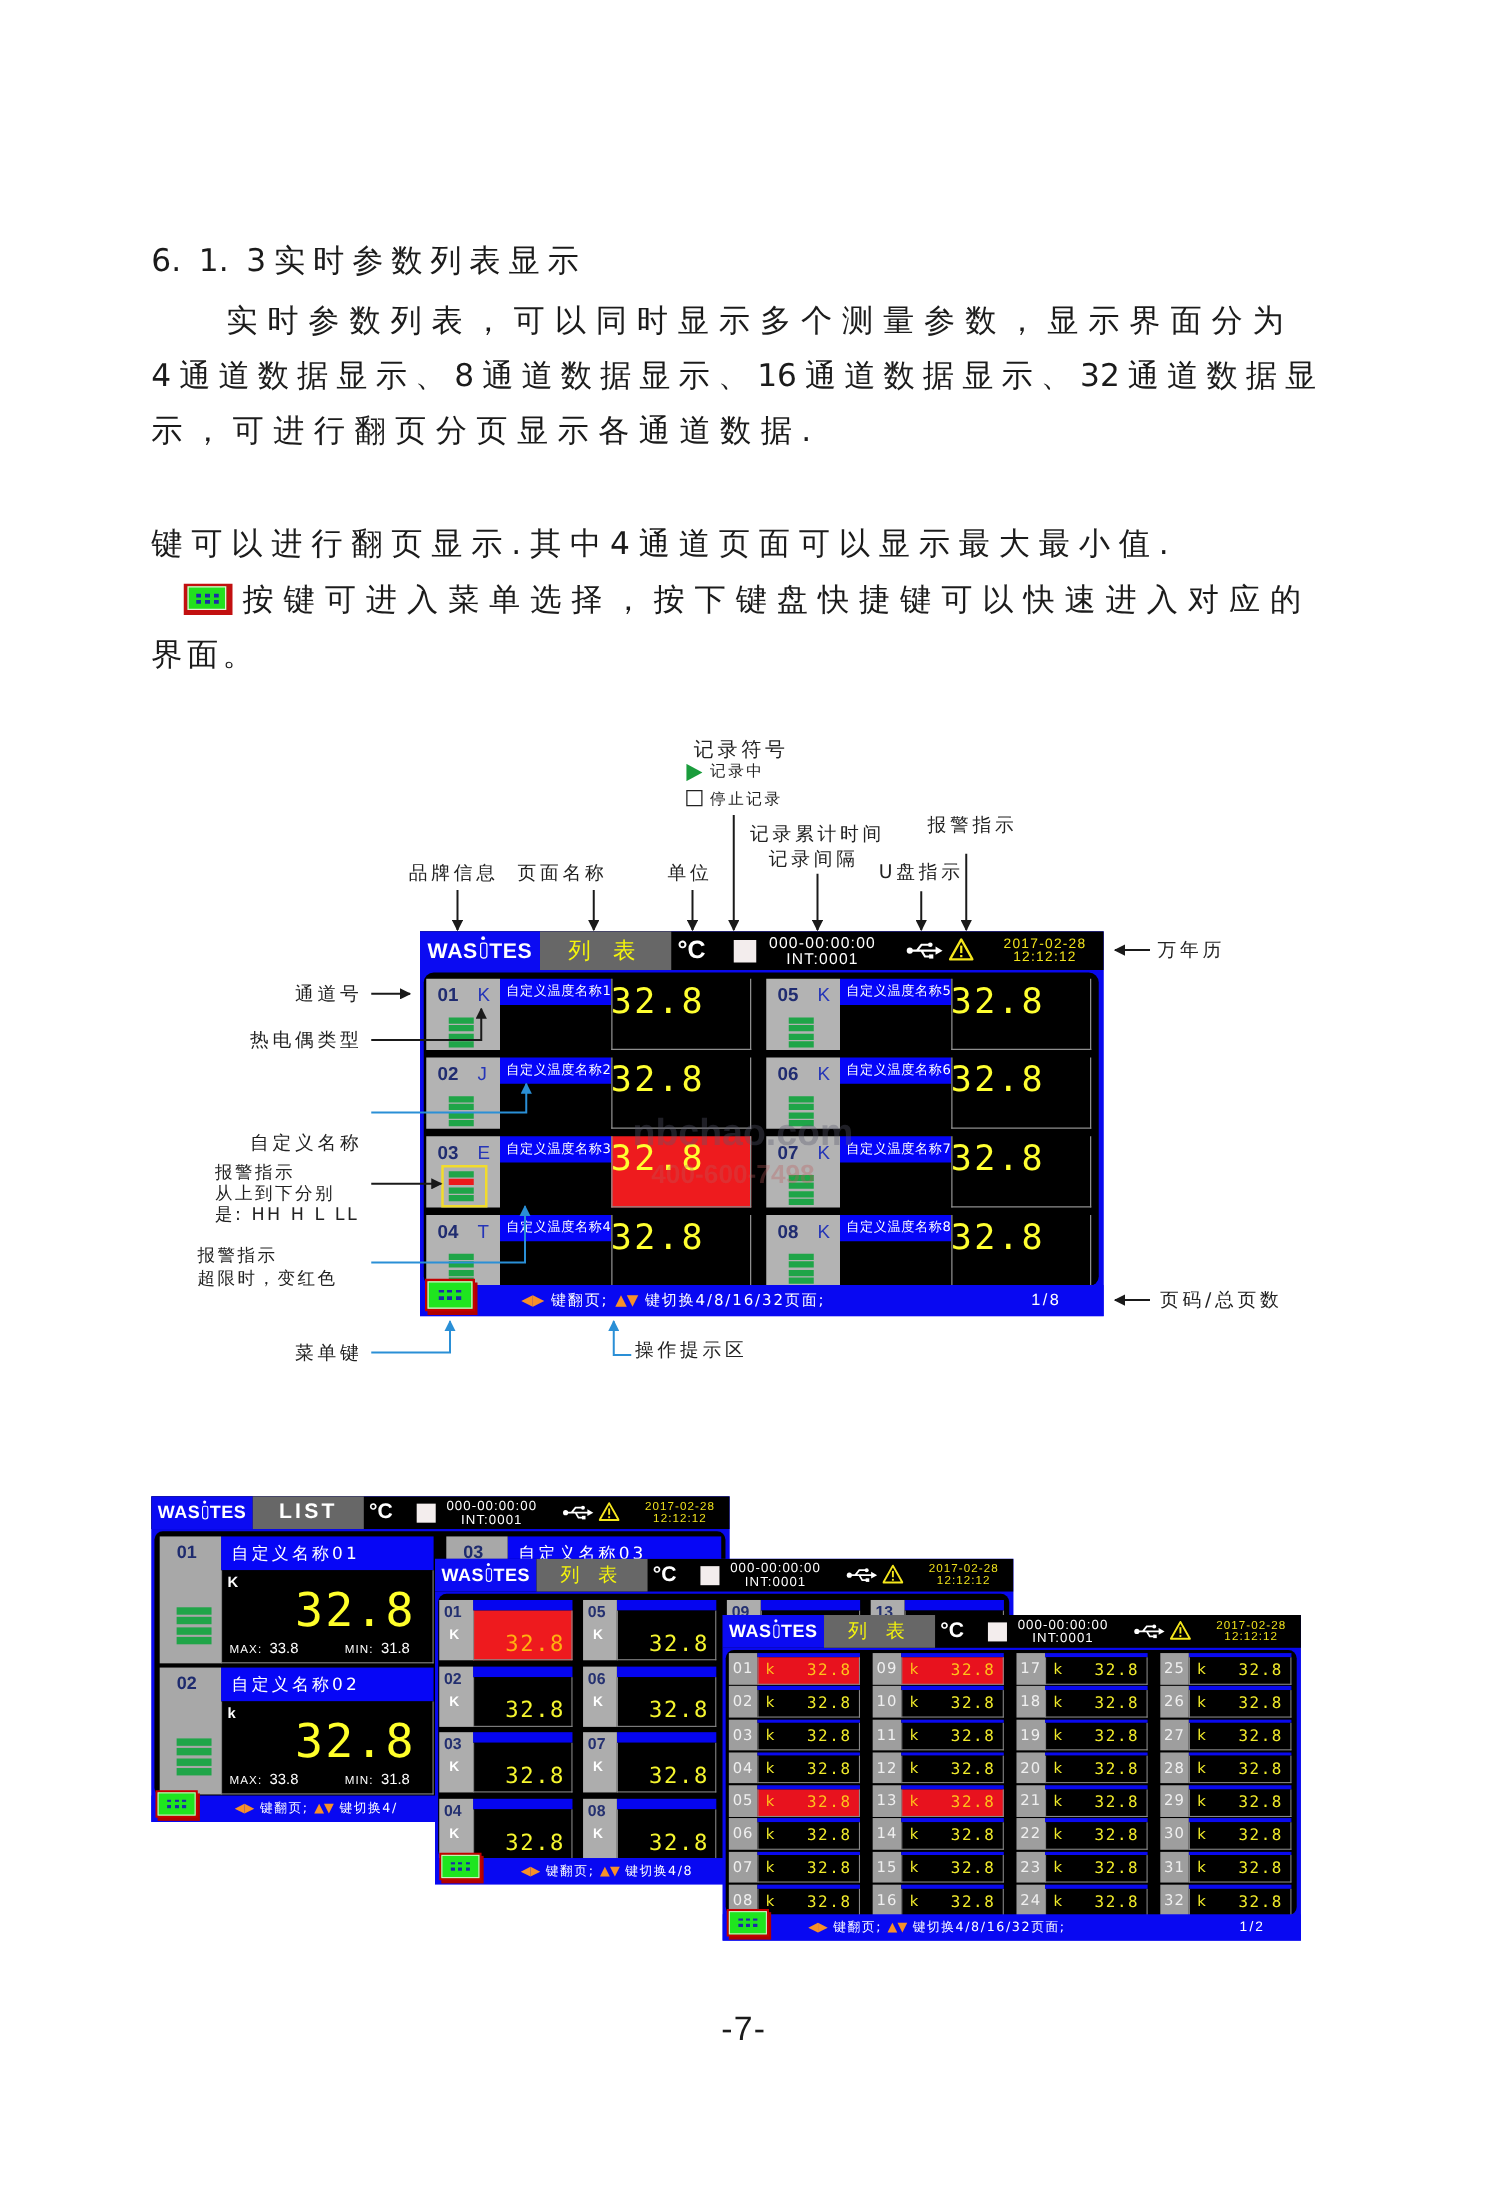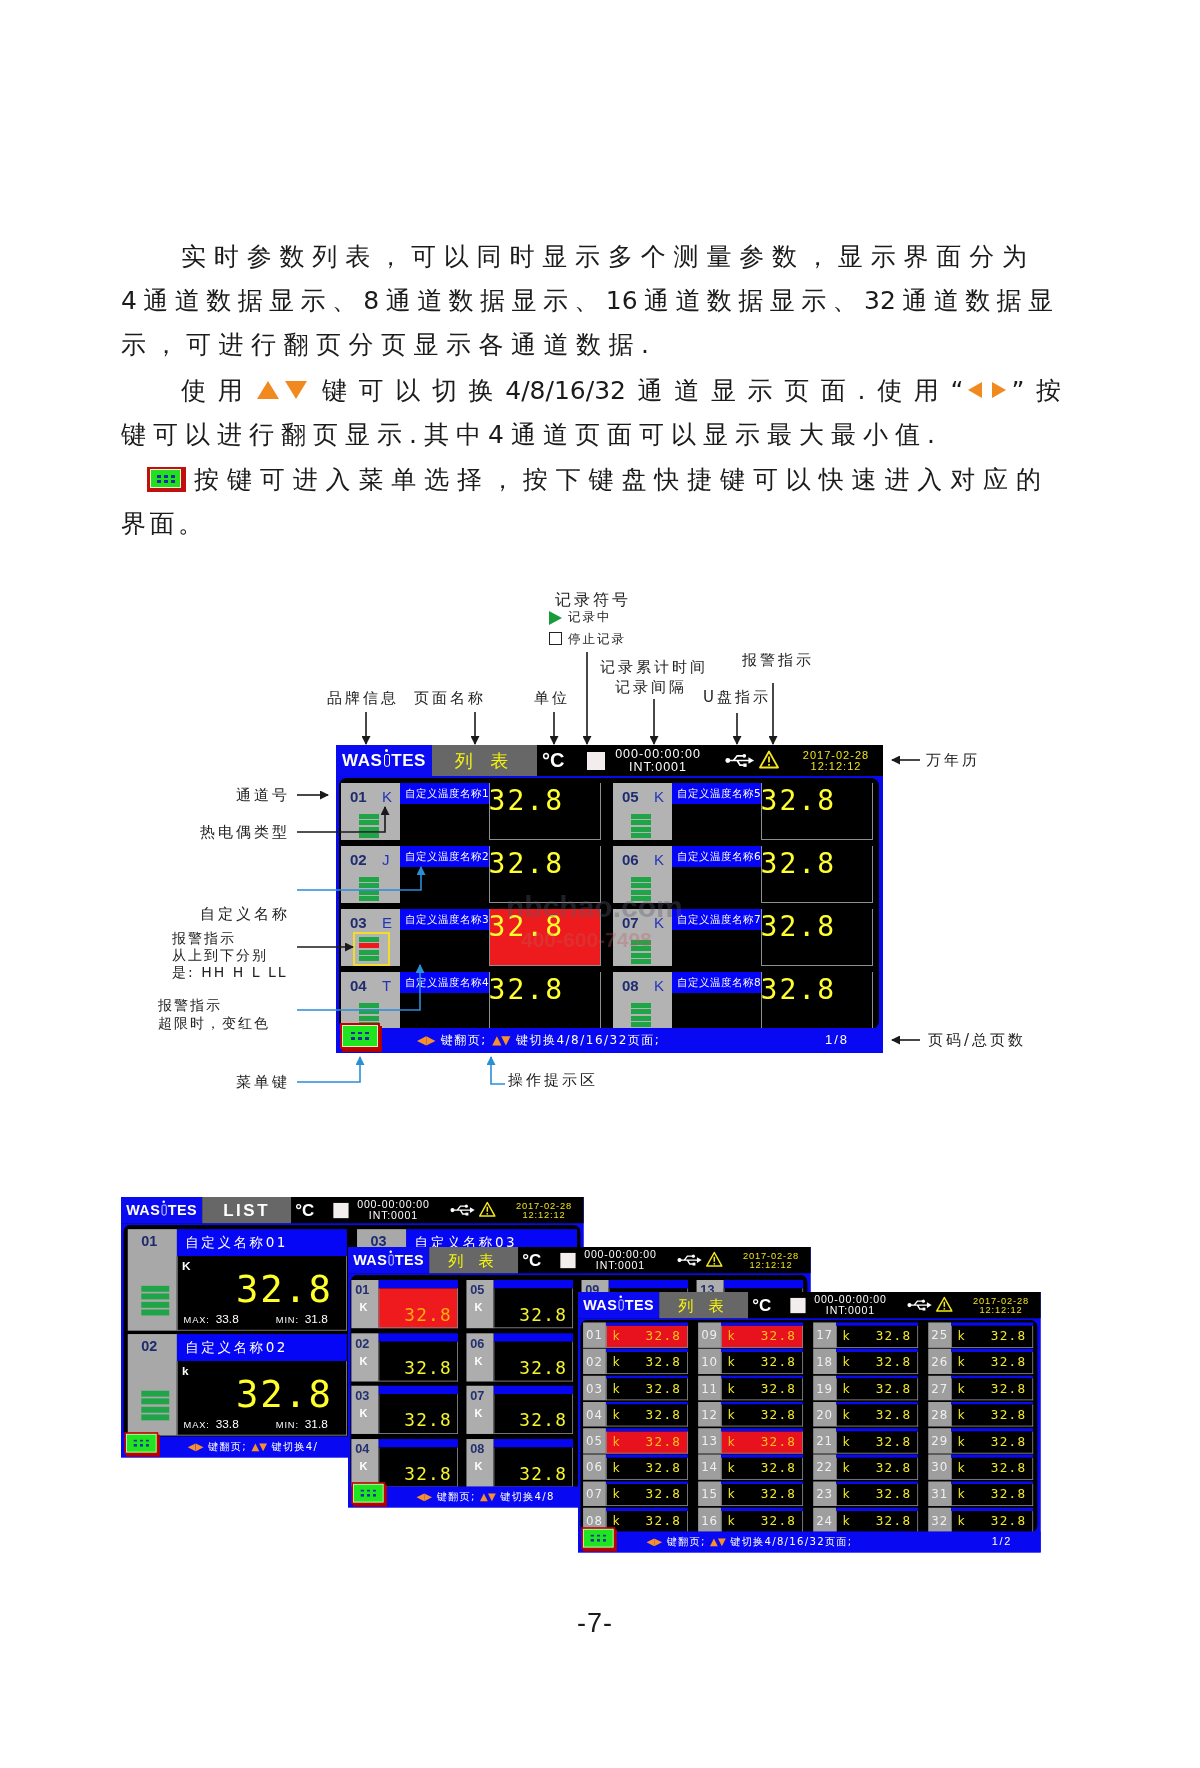--- a/index.html
+++ b/index.html
@@ -99,34 +99,24 @@
   .c-type{position:absolute;left:7px;top:3px;color:#f0ea2a;font:14px/18px "DejaVu Sans",sans-serif;}
   .c-v{position:absolute;right:7px;top:3px;color:#f0ea2a;font:15px/18px "DejaVu Sans Mono",monospace;letter-spacing:1.5px;}
   .c-card.alarm .c-val{background:#e8121e;}
   .c-card.alarm .c-type,.c-card.alarm .c-v{color:#ffc21a;}
 </style>
 </head>
 <body>
 
 <div id="page">
 
+  <div class="ln heading" style="left:121px;top:194px;width:342px;">6. 1. 3实时参数列表显示</div>
   <div class="ln" style="left:181px;top:242px;width:846px;">实时参数列表，可以同时显示多个测量参数，显示界面分为</div>
   <div class="ln" style="left:121px;top:286px;width:932px;">4通道数据显示、8通道数据显示、16通道数据显示、32通道数据显</div>
   <div class="ln" style="left:121px;top:330px;width:528px;">示，可进行翻页分页显示各通道数据.</div>
-  <div class="ln" style="left:181px;top:376px;width:880px;">
-    <span>使用</span><svg class="tri" viewBox="0 0 24 22">
-        <polygon points="12,2 23,20 1,20" fill="#f0891e"></polygon>
-      </svg><svg class="tri" viewBox="0 0 24 22">
-        <polygon points="1,2 23,2 12,20" fill="#f0891e"></polygon>
-      </svg><span>键可以切换4/8/16/32通道显示页面.使用“</span><svg class="tri" style="width:20px" viewBox="0 0 20 22">
-        <polygon points="3,11 17,3 17,19" fill="#f0891e"></polygon>
-      </svg><svg class="tri" style="width:20px" viewBox="0 0 20 22">
-        <polygon points="3,3 17,11 3,19" fill="#f0891e"></polygon>
-      </svg><span>”按</span>
-  </div>
   <div class="ln" style="left:121px;top:420px;width:814px;">键可以进行翻页显示.其中4通道页面可以显示最大最小值.</div>
   <div class="mk-doc">
       <div class="g">
         <i class="r1"></i>
         <i class="r2"></i>
       </div>
     </div>
   <div class="ln" style="left:194px;top:465px;width:847px;">按键可进入菜单选择，按下键盘快捷键可以快速进入对应的</div>
   <div class="ln" style="left:121px;top:509px;width:82px;">界面。</div>
 

